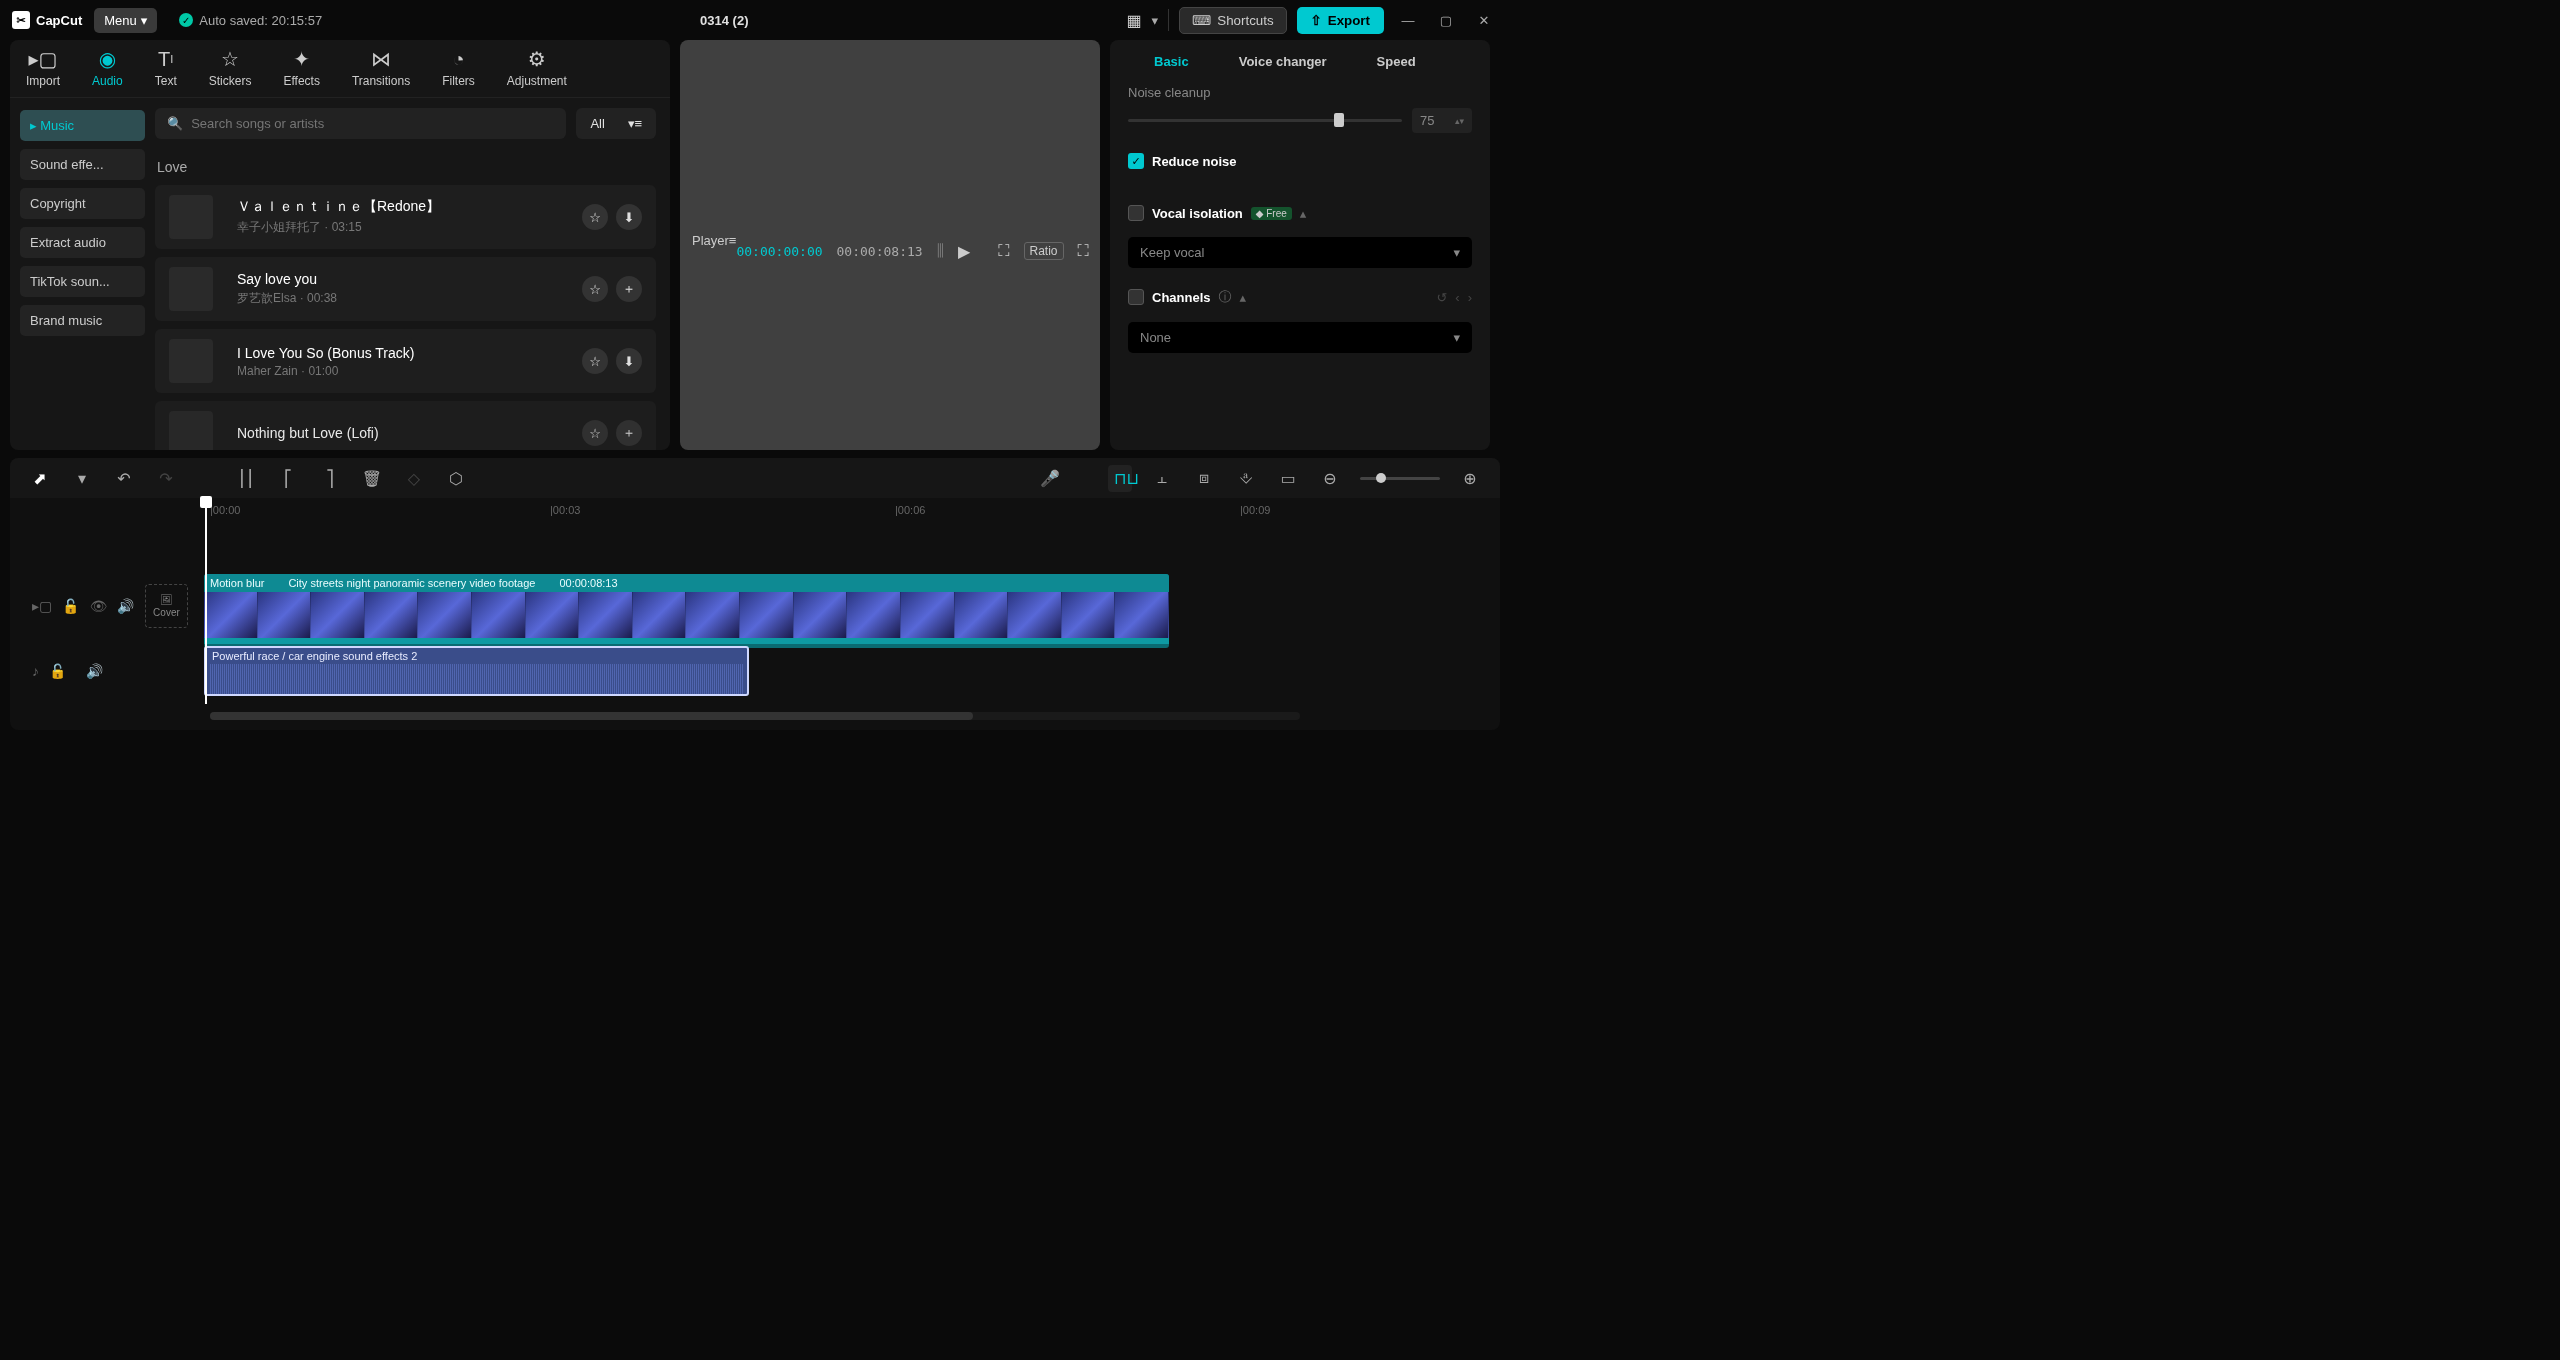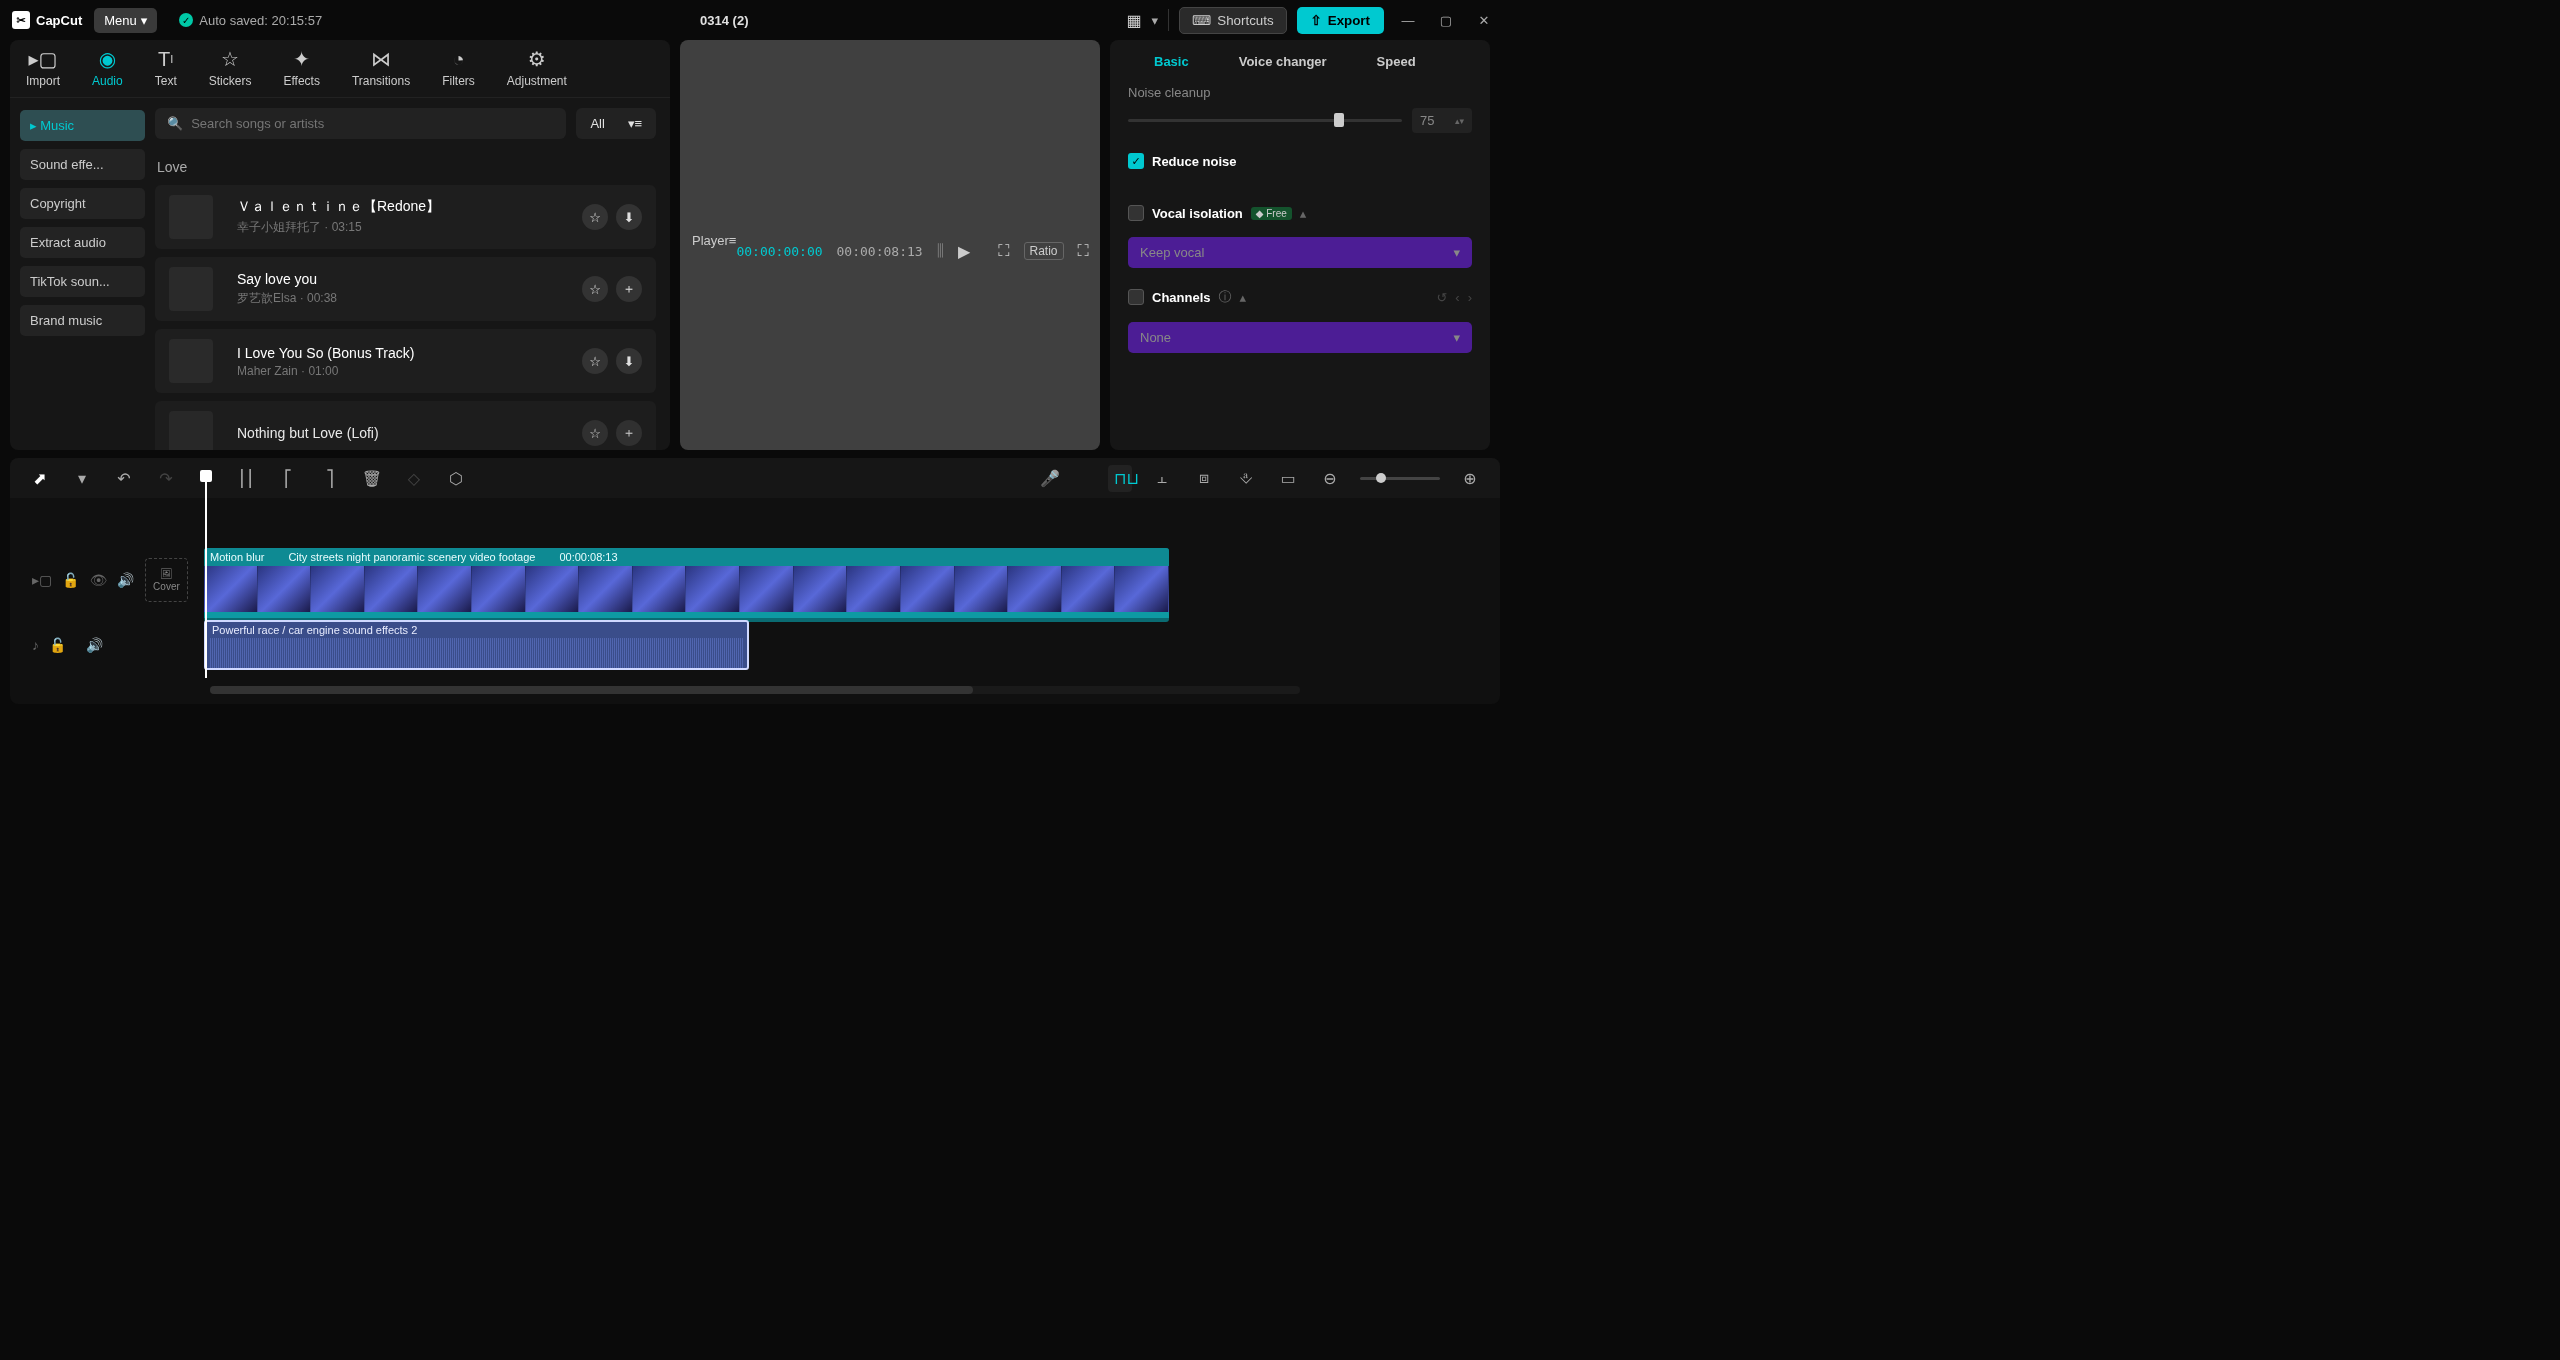--- a/index.html
+++ b/index.html
@@ -64,21 +64,21 @@
 .rp-label { color: #888; font-size: 13px; margin-bottom: 8px; }
 .slider-row { display: flex; align-items: center; gap: 10px; }
 .hslider { flex: 1; height: 3px; background: #333; position: relative; border-radius: 2px; }
 .hslider-thumb { position: absolute; width: 10px; height: 14px; background: #ccc; border-radius: 2px; top: -6px; left: 75%; }
 .num-box { width: 60px; padding: 5px 8px; background: #222; border-radius: 4px; text-align: center; color: #888; display: flex; align-items: center; justify-content: space-between; }
 .chk-row { display: flex; align-items: center; gap: 8px; margin-bottom: 16px; }
 .chk { width: 16px; height: 16px; border-radius: 3px; display: flex; align-items: center; justify-content: center; font-size: 11px; }
 .chk.on { background: #00c9d0; color: #000; }
 .chk.off { background: #333; border: 1px solid #555; }
 .badge { background: #14532d; color: #ccc; font-size: 10px; padding: 1px 5px; border-radius: 3px; }
-.dd { background: #4c1d95; padding: 8px 12px; border-radius: 5px; color: #888; display: flex; justify-content: space-between; align-items: center; margin-top: 8px; }
+.dd { background: #000000; padding: 8px 12px; border-radius: 5px; color: #888; display: flex; justify-content: space-between; align-items: center; margin-top: 8px; }
 
 .timeline-section { margin-top: 8px; }
 .tl-toolbar { height: 40px; background: #161616; display: flex; align-items: center; padding: 0 18px; gap: 18px; border-radius: 8px 8px 0 0; margin: 0 10px; }
 .tl-tool { cursor: pointer; color: #aaa; font-size: 16px; width: 24px; text-align: center; }
 .tl-tool.primary { color: #fff; }
 .tl-toolbar .spacer { flex: 1; }
 .tl-tool.boxed { background: #222; padding: 4px 6px; border-radius: 4px; }
 .zoom-slider { width: 80px; height: 3px; background: #444; position: relative; border-radius: 2px; }
 .zoom-thumb { position: absolute; width: 10px; height: 10px; background: #ccc; border-radius: 50%; top: -4px; left: 20%; }
 
@@ -350,20 +350,26 @@
     <span class="tl-tool">⎀</span>
     <span class="tl-tool">▭</span>
     <span class="tl-tool">⊖</span>
     <div class="zoom-slider">
         <div class="zoom-thumb"></div>
       </div>
     <span class="tl-tool">⊕</span>
   </div>
 
   <div class="tl-body">
+    <div class="tl-ruler">
+      <span class="tl-tick" style="left:200px">|00:00</span>
+      <span class="tl-tick" style="left:540px">|00:03</span>
+      <span class="tl-tick" style="left:885px">|00:06</span>
+      <span class="tl-tick" style="left:1230px">|00:09</span>
+    </div>
 
     <div class="tl-tracks">
       <div class="playhead"></div>
 
       <div class="tl-track">
         <div class="tl-head">
           <span class="hi">▸▢</span>
           <span class="hi">🔓</span>
           <span class="hi">👁</span>
           <span class="hi">🔊</span>

